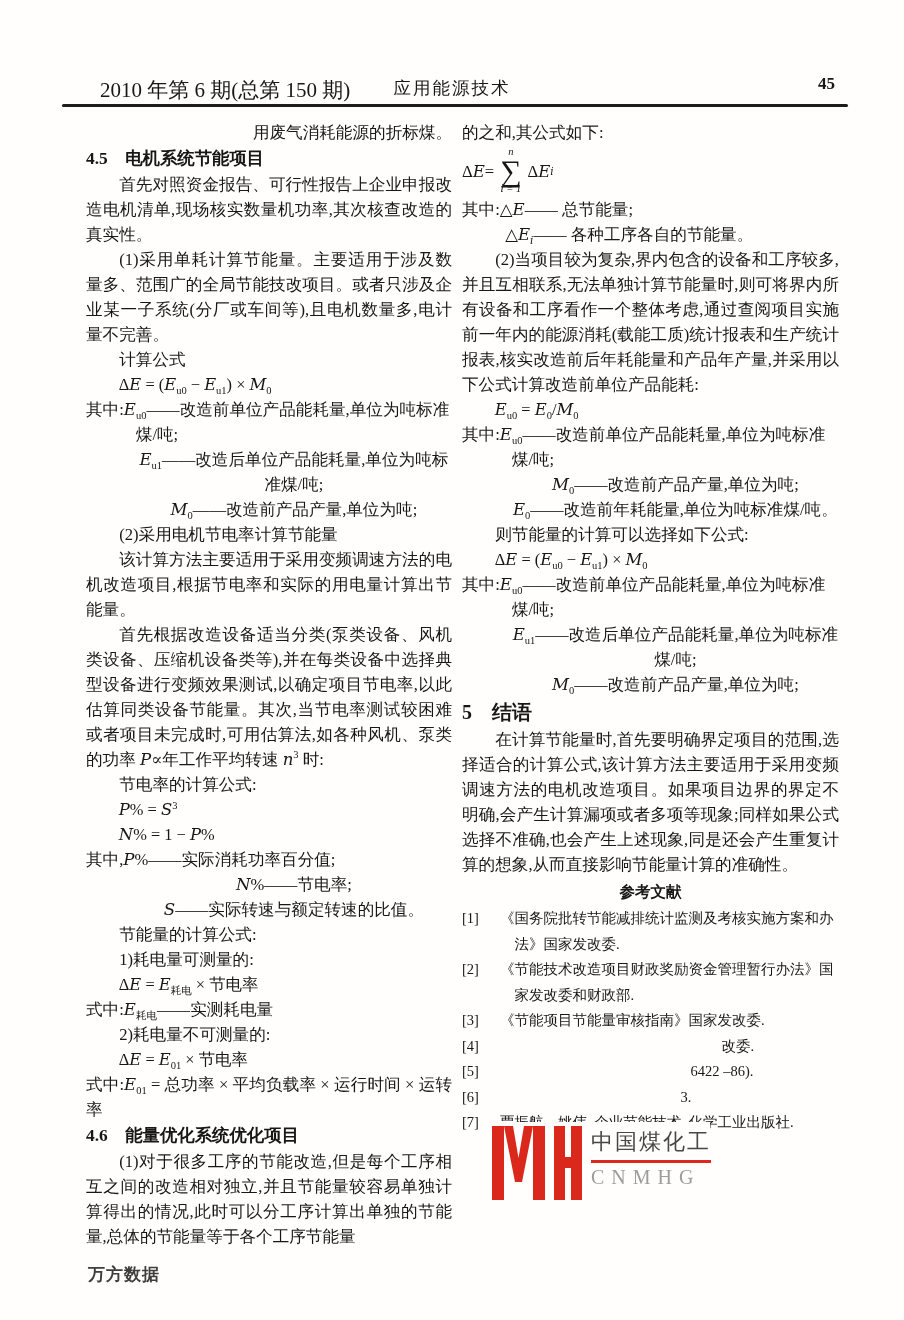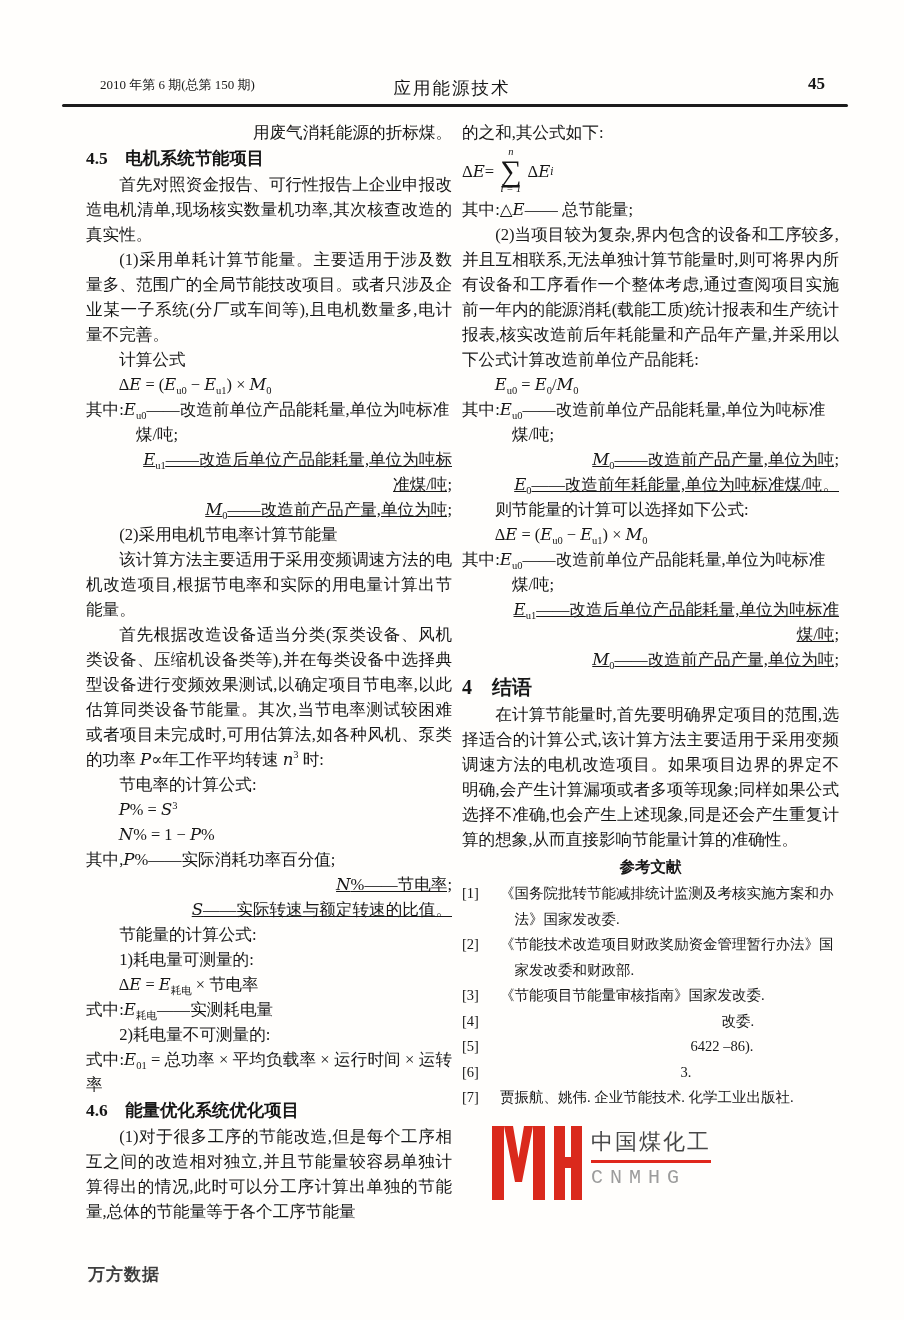--- a/index.html
+++ b/index.html
@@ -2,54 +2,54 @@
 <html><head>
 <meta charset="utf-8">
 <style>
   html,body{margin:0;padding:0;background:#d9d9d9;}
   .page{
     position:relative;width:904px;height:1320px;margin:0 auto;
     background:#fffefc;color:#171717;overflow:hidden;
     font-family:"Liberation Serif","DejaVu Serif",serif;
   }
   
-  .hdr-left{position:absolute;left:100px;top:76px;font-size:13px;}
+  .hdr-left{position:absolute;left:100px;top:76px;font-size:21px;}
   .hdr-center{position:absolute;left:0;right:0;top:76px;text-align:center;font-size:17.5px;letter-spacing:2px;}
-  .hdr-right{position:absolute;right:79px;top:74px;font-size:17px;font-weight:bold;}
+  .hdr-right{position:absolute;right:69px;top:74px;font-size:17px;font-weight:bold;}
   .rule{position:absolute;left:62px;right:56px;top:104px;height:3px;background:#1c1c1c;border-radius:2px;}
   
   .col{position:absolute;top:120px;}
   .col-left{left:86px;width:366px;}
   .col-right{left:462px;width:377px;}
   .blk{font-size:16.6px;line-height:25px;text-align:justify;}
   .p{text-indent:2em;}
   .p0{}
   .line,.f{padding-left:2em;text-align:left;}
   .line0{text-align:right;}
   .def{padding-left:3em;text-indent:-3em;text-align:left;}
-  .sub{padding-left:3em;text-align:right;text-decoration:underline;}
+  .sub{padding-left:3em;text-align:center;}
   .sub2{padding-left:2.6em;text-align:left;}
   .h2{font-weight:bold;font-size:17.4px;margin:1px 0;text-align:left;}
   .h1{font-weight:bold;font-size:20px;margin:3px 0 2px;text-align:left;}
   .blk i{font-family:"DejaVu Serif","Liberation Serif",serif;}
   sub,sup{font-size:10.5px;line-height:0;}
   .f{font-size:16.4px;}
   .fsum{display:flex;align-items:center;height:52px;text-align:left;}
   .sum{display:inline-flex;flex-direction:column;align-items:center;margin:0 6px;line-height:1;}
   .sum .sig{font-size:30px;line-height:.85;}
   .sum .slim{font-size:10.5px;font-style:italic;}
   
   .refh{text-align:center;font-weight:bold;font-size:15.5px;margin:2px 0;}
   .ref{display:flex;font-size:14.5px;line-height:25.5px;}
   .ref .no{flex:none;width:38px;font-style:normal;}
   .ref .t{flex:1;padding-left:1em;text-indent:-1em;text-align:left;white-space:nowrap;overflow:visible;}
   .ref .t.wrap{white-space:normal;}
   
   .watermark{position:absolute;left:492px;top:1122px;width:218px;height:86px;background:#fffefc;
-    display:flex;align-items:flex-start;gap:9px;font-family:Liberation Mono, monospace;}
+    display:flex;align-items:flex-start;gap:9px;font-family:Liberation Serif, serif;}
   .wm-logo{flex:none;margin-top:4px;}
   .wm-text{padding-top:5px;}
   .wm-cn{font-size:22px;color:#474747;letter-spacing:2px;border-bottom:3px solid #e0271c;padding-bottom:3px;white-space:nowrap;}
   .wm-en{font-size:20px;color:#9c9c9c;letter-spacing:7px;margin-top:3px;white-space:nowrap;}
   
   .footer{position:absolute;left:88px;top:1263px;font-size:17px;color:#3e3e3e;letter-spacing:1px;
     font-family:"Liberation Sans","DejaVu Sans",sans-serif;font-weight:bold;}
 </style>
 </head>
 <body>
@@ -78,43 +78,45 @@
       <div class="blk f"><i>P</i>% = <i>S</i><sup>3</sup></div>
       <div class="blk f"><i>N</i>% = 1 − <i>P</i>%</div>
       <div class="blk def">其中,<i>P</i>%——实际消耗功率百分值;</div>
       <div class="blk sub"><i>N</i>%——节电率;</div>
       <div class="blk sub"><i>S</i>——实际转速与额定转速的比值。</div>
       <div class="blk line">节能量的计算公式:</div>
       <div class="blk line">1)耗电量可测量的:</div>
       <div class="blk f">Δ<i>E</i> = <i>E</i><sub>耗电</sub> × 节电率</div>
       <div class="blk def">式中:<i>E</i><sub>耗电</sub>——实测耗电量</div>
       <div class="blk line">2)耗电量不可测量的:</div>
+      <div class="blk f">Δ<i>E</i> = <i>E</i><sub>01</sub> × 节电率</div>
       <div class="blk p0">式中:<i>E</i><sub>01</sub> = 总功率 × 平均负载率 × 运行时间 × 运转率</div>
       <div class="blk h2">4.6 能量优化系统优化项目</div>
       <div class="blk p">(1)对于很多工序的节能改造,但是每个工序相互之间的改造相对独立,并且节能量较容易单独计算得出的情况,此时可以分工序计算出单独的节能量,总体的节能量等于各个工序节能量</div>
     </div>
   <div class="col col-right" id="col-right">
       <div class="blk p0">的之和,其公式如下:</div>
       <div class="blk fsum">Δ<i>E</i> = <span class="sum">
           <span class="slim">n</span>
           <span class="sig">∑</span>
           <span class="slim"><i>i</i> = 1</span>
         </span> Δ<i>E</i><sub><i>i</i></sub></div>
       <div class="blk def">其中:△<i>E</i>—— 总节能量;</div>
+      <div class="blk sub2">△<i>E</i><sub><i>i</i></sub>—— 各种工序各自的节能量。</div>
       <div class="blk p">(2)当项目较为复杂,界内包含的设备和工序较多,并且互相联系,无法单独计算节能量时,则可将界内所有设备和工序看作一个整体考虑,通过查阅项目实施前一年内的能源消耗(载能工质)统计报表和生产统计报表,核实改造前后年耗能量和产品年产量,并采用以下公式计算改造前单位产品能耗:</div>
       <div class="blk f"><i>E</i><sub>u0</sub> = <i>E</i><sub>0</sub>/<i>M</i><sub>0</sub></div>
       <div class="blk def">其中:<i>E</i><sub>u0</sub>——改造前单位产品能耗量,单位为吨标准煤/吨;</div>
       <div class="blk sub"><i>M</i><sub>0</sub>——改造前产品产量,单位为吨;</div>
       <div class="blk sub"><i>E</i><sub>0</sub>——改造前年耗能量,单位为吨标准煤/吨。</div>
       <div class="blk line">则节能量的计算可以选择如下公式:</div>
       <div class="blk f">Δ<i>E</i> = (<i>E</i><sub>u0</sub> − <i>E</i><sub>u1</sub>) × <i>M</i><sub>0</sub></div>
       <div class="blk def">其中:<i>E</i><sub>u0</sub>——改造前单位产品能耗量,单位为吨标准煤/吨;</div>
       <div class="blk sub"><i>E</i><sub>u1</sub>——改造后单位产品能耗量,单位为吨标准煤/吨;</div>
       <div class="blk sub"><i>M</i><sub>0</sub>——改造前产品产量,单位为吨;</div>
-      <div class="blk h1">4 结语</div>
+      <div class="blk h1">5 结语</div>
       <div class="blk p">在计算节能量时,首先要明确界定项目的范围,选择适合的计算公式,该计算方法主要适用于采用变频调速方法的电机改造项目。如果项目边界的界定不明确,会产生计算漏项或者多项等现象;同样如果公式选择不准确,也会产生上述现象,同是还会产生重复计算的想象,从而直接影响节能量计算的准确性。</div>
       <div class="blk refh">参考文献</div>
       <div class="ref">
         <span class="no">[1]</span>
         <span class="t wrap">《国务院批转节能减排统计监测及考核实施方案和办法》国家发改委.</span>
       </div>
       <div class="ref">
         <span class="no">[2]</span>
         <span class="t wrap">《节能技术改造项目财政奖励资金管理暂行办法》国家发改委和财政部.</span>
       </div>

